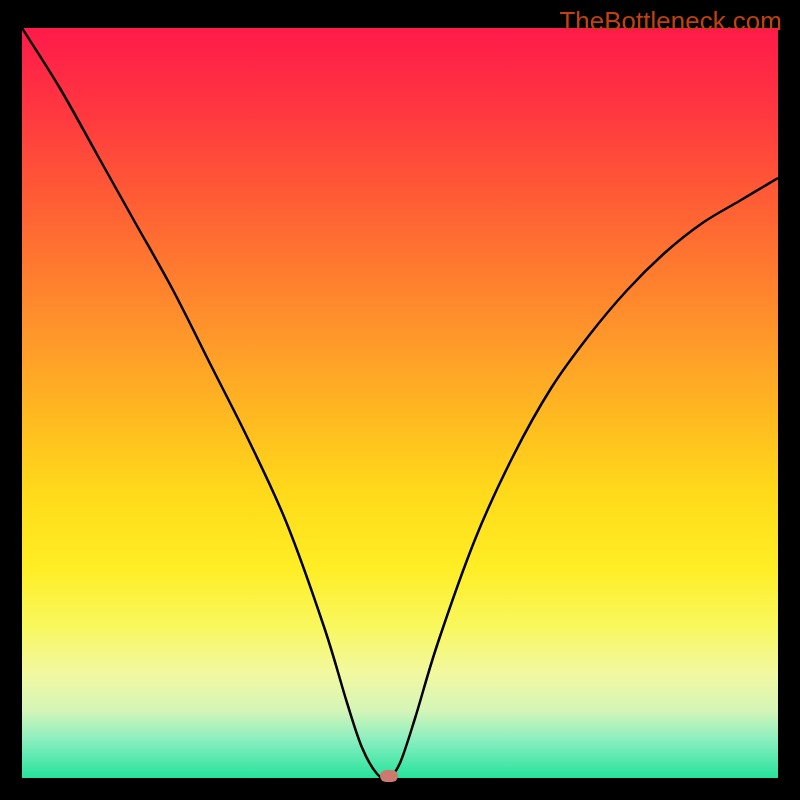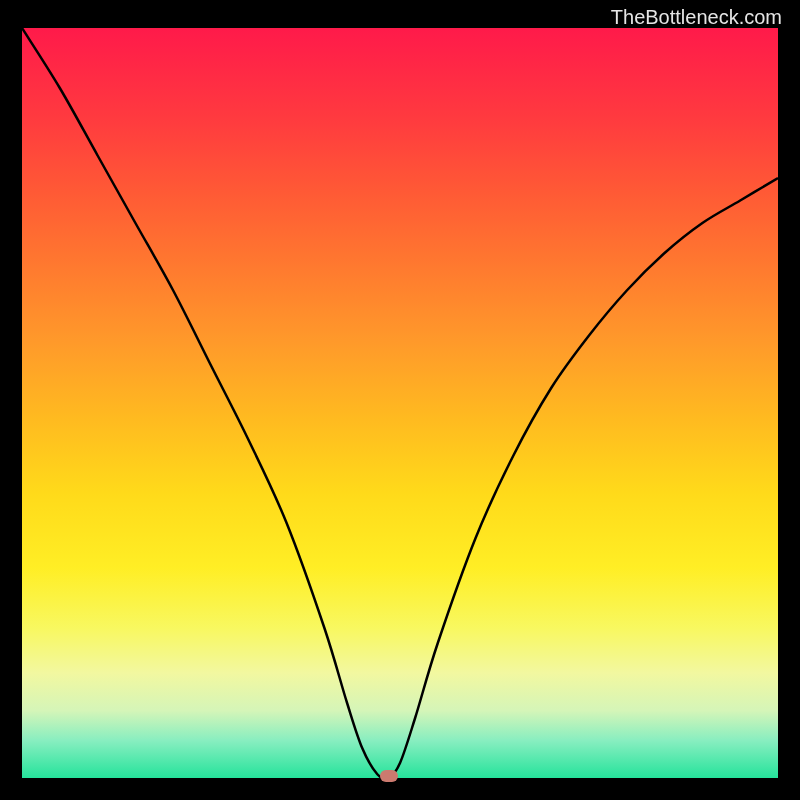--- a/index.html
+++ b/index.html
@@ -7,22 +7,22 @@
     width: 800px;
     height: 800px;
     background: #000;
     position: relative;
     font-family: Arial, sans-serif;
   }
   .watermark {
     position: absolute;
     top: 6px;
     right: 18px;
-    color: #e5e5e5;
-    font-size: 20px;
+    color: #c2410c;
+    font-size: 26px;
     font-weight: 500;
     z-index: 10;
   }
   .plot-area {
     position: absolute;
     left: 22px;
     top: 28px;
     width: 756px;
     height: 750px;
     background: linear-gradient(to bottom,

